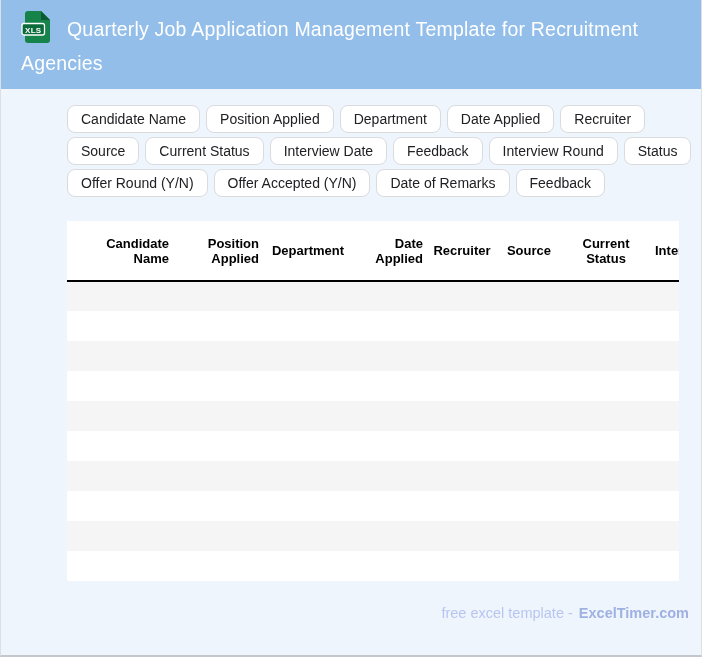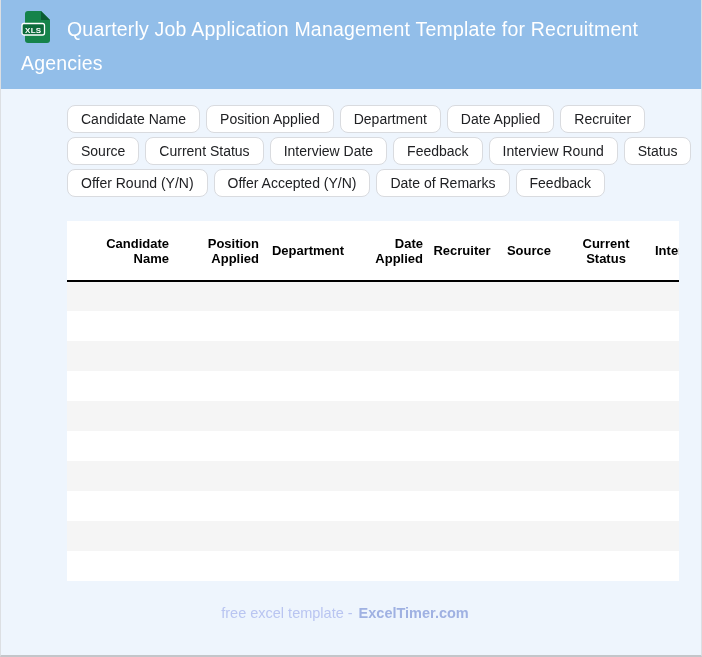--- a/index.html
+++ b/index.html
@@ -86,21 +86,21 @@
   }
   th.align-right  { text-align: right; padding-right: 8px; }
   th.align-center { text-align: center; }
   th.align-left   { text-align: left; padding-left: 8px; }
   table.sheet td { height: 30px; padding: 0 4px; font-size: 13px; }
   table.sheet tbody tr:nth-child(odd)  td { background: #F5F5F5; }
   table.sheet tbody tr:nth-child(even) td { background: #ffffff; }
   
   .footer {
     margin-top: 24px;
-    text-align: center;
+    text-align: right;
     padding-right: 12px;
     font-size: 14.5px;
     color: #B9C5F1;
   }
   .footer .brand {
     color: #9FB1E2;
     font-weight: bold;
     text-decoration: none;
     margin-left: 6px;
     cursor: pointer;

